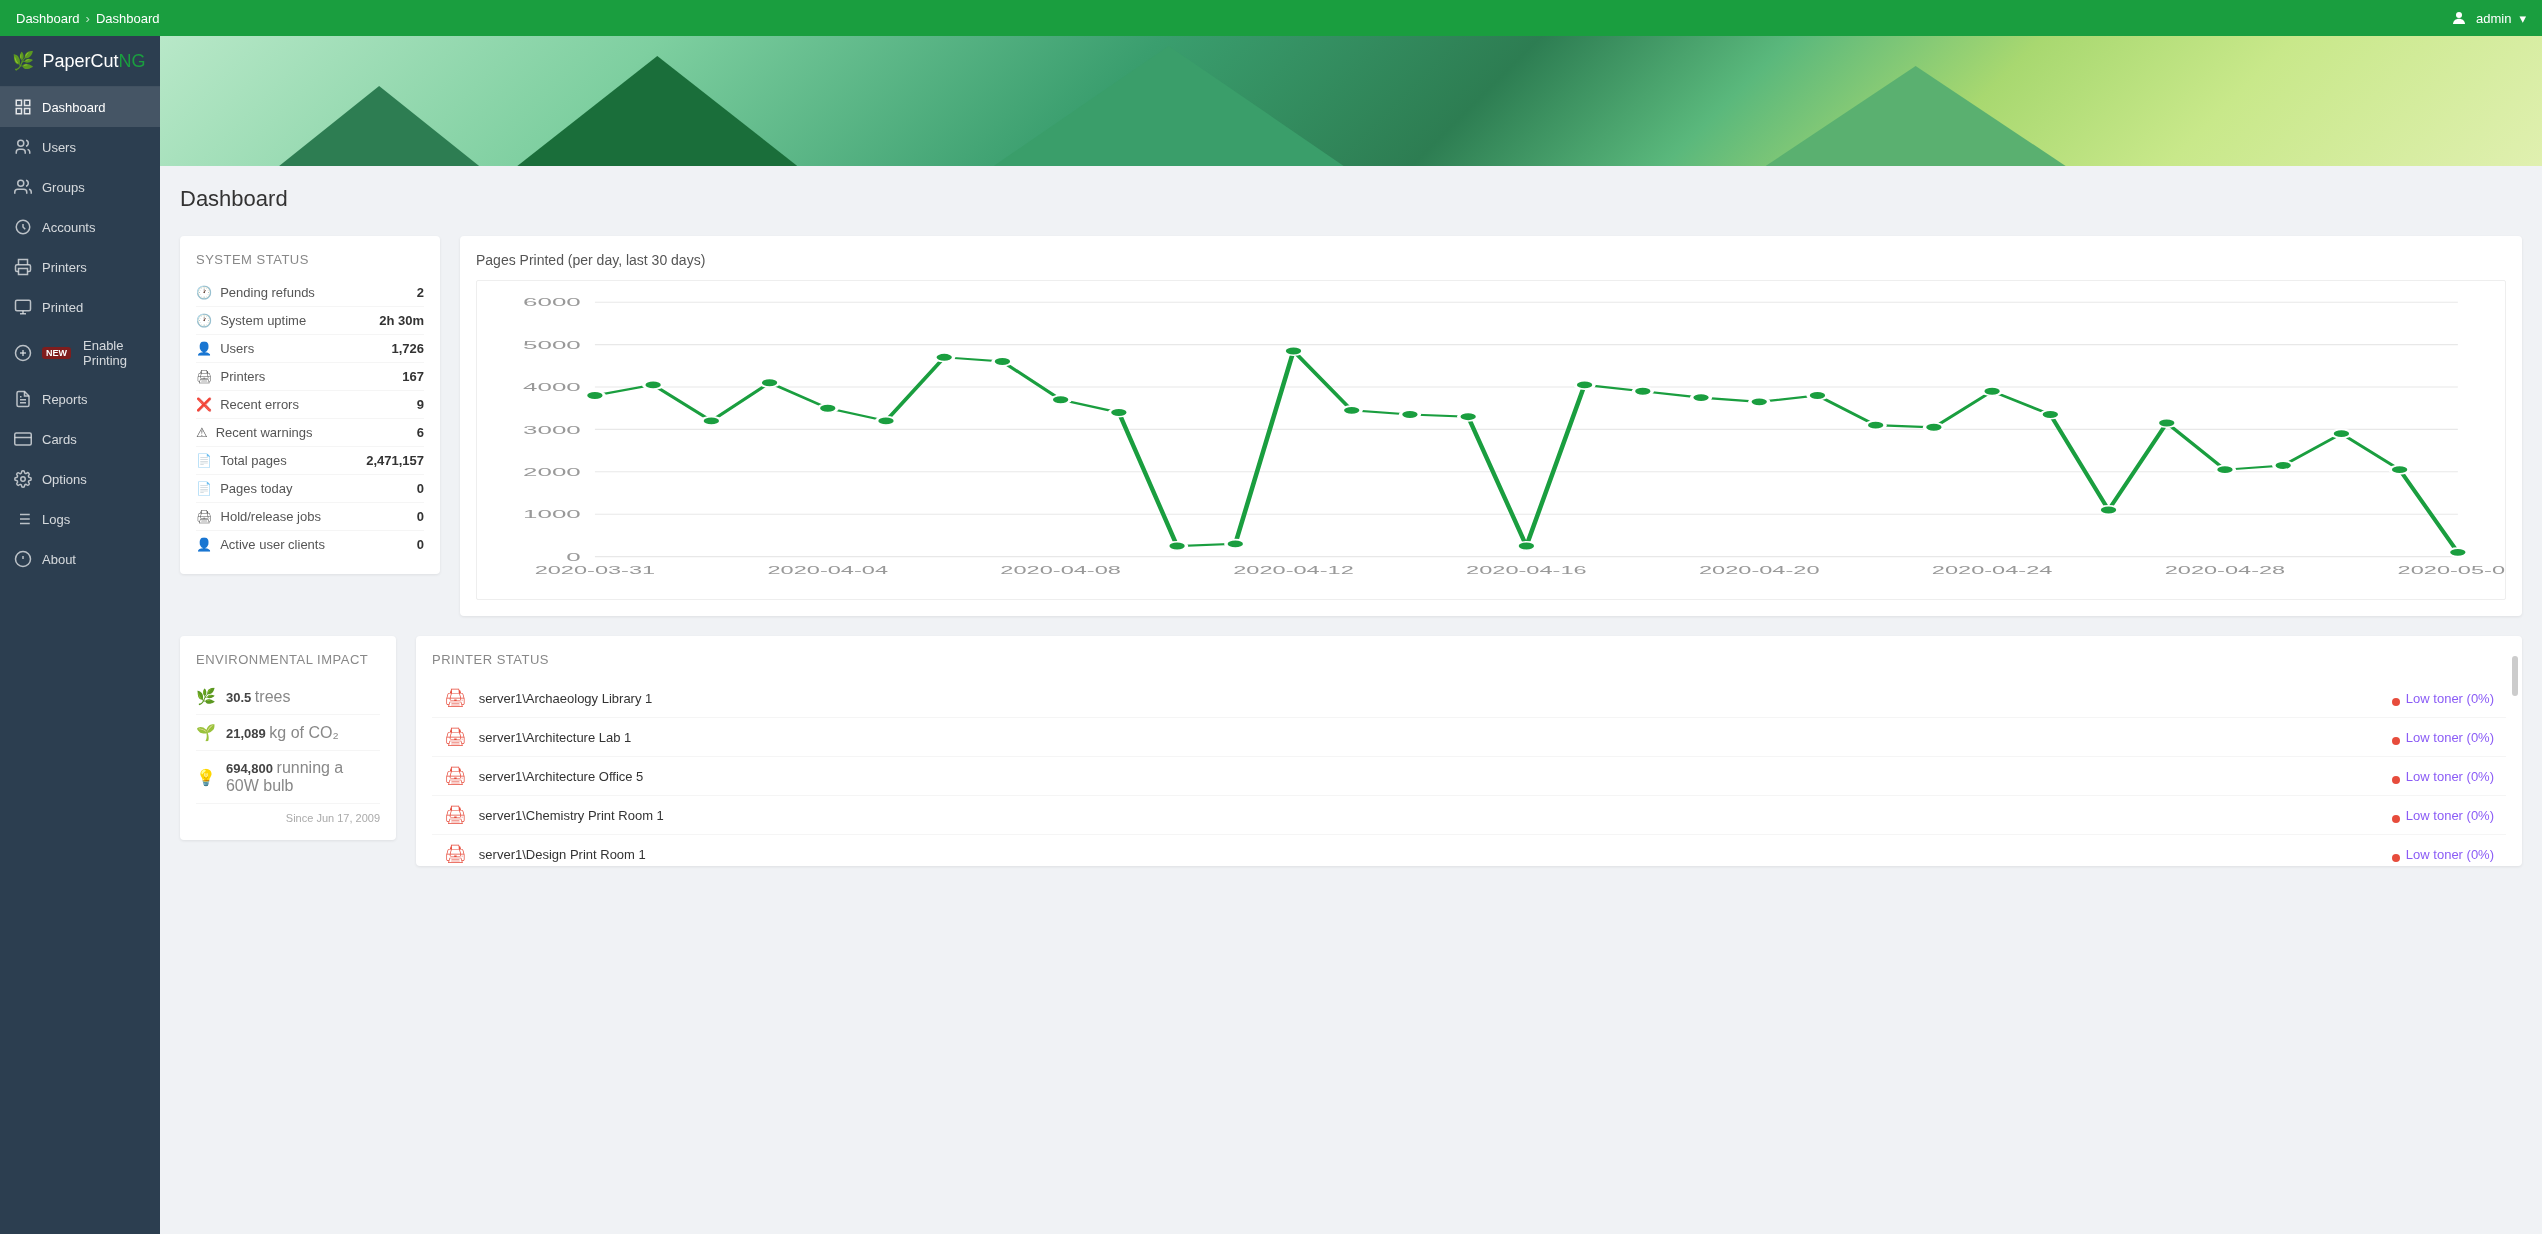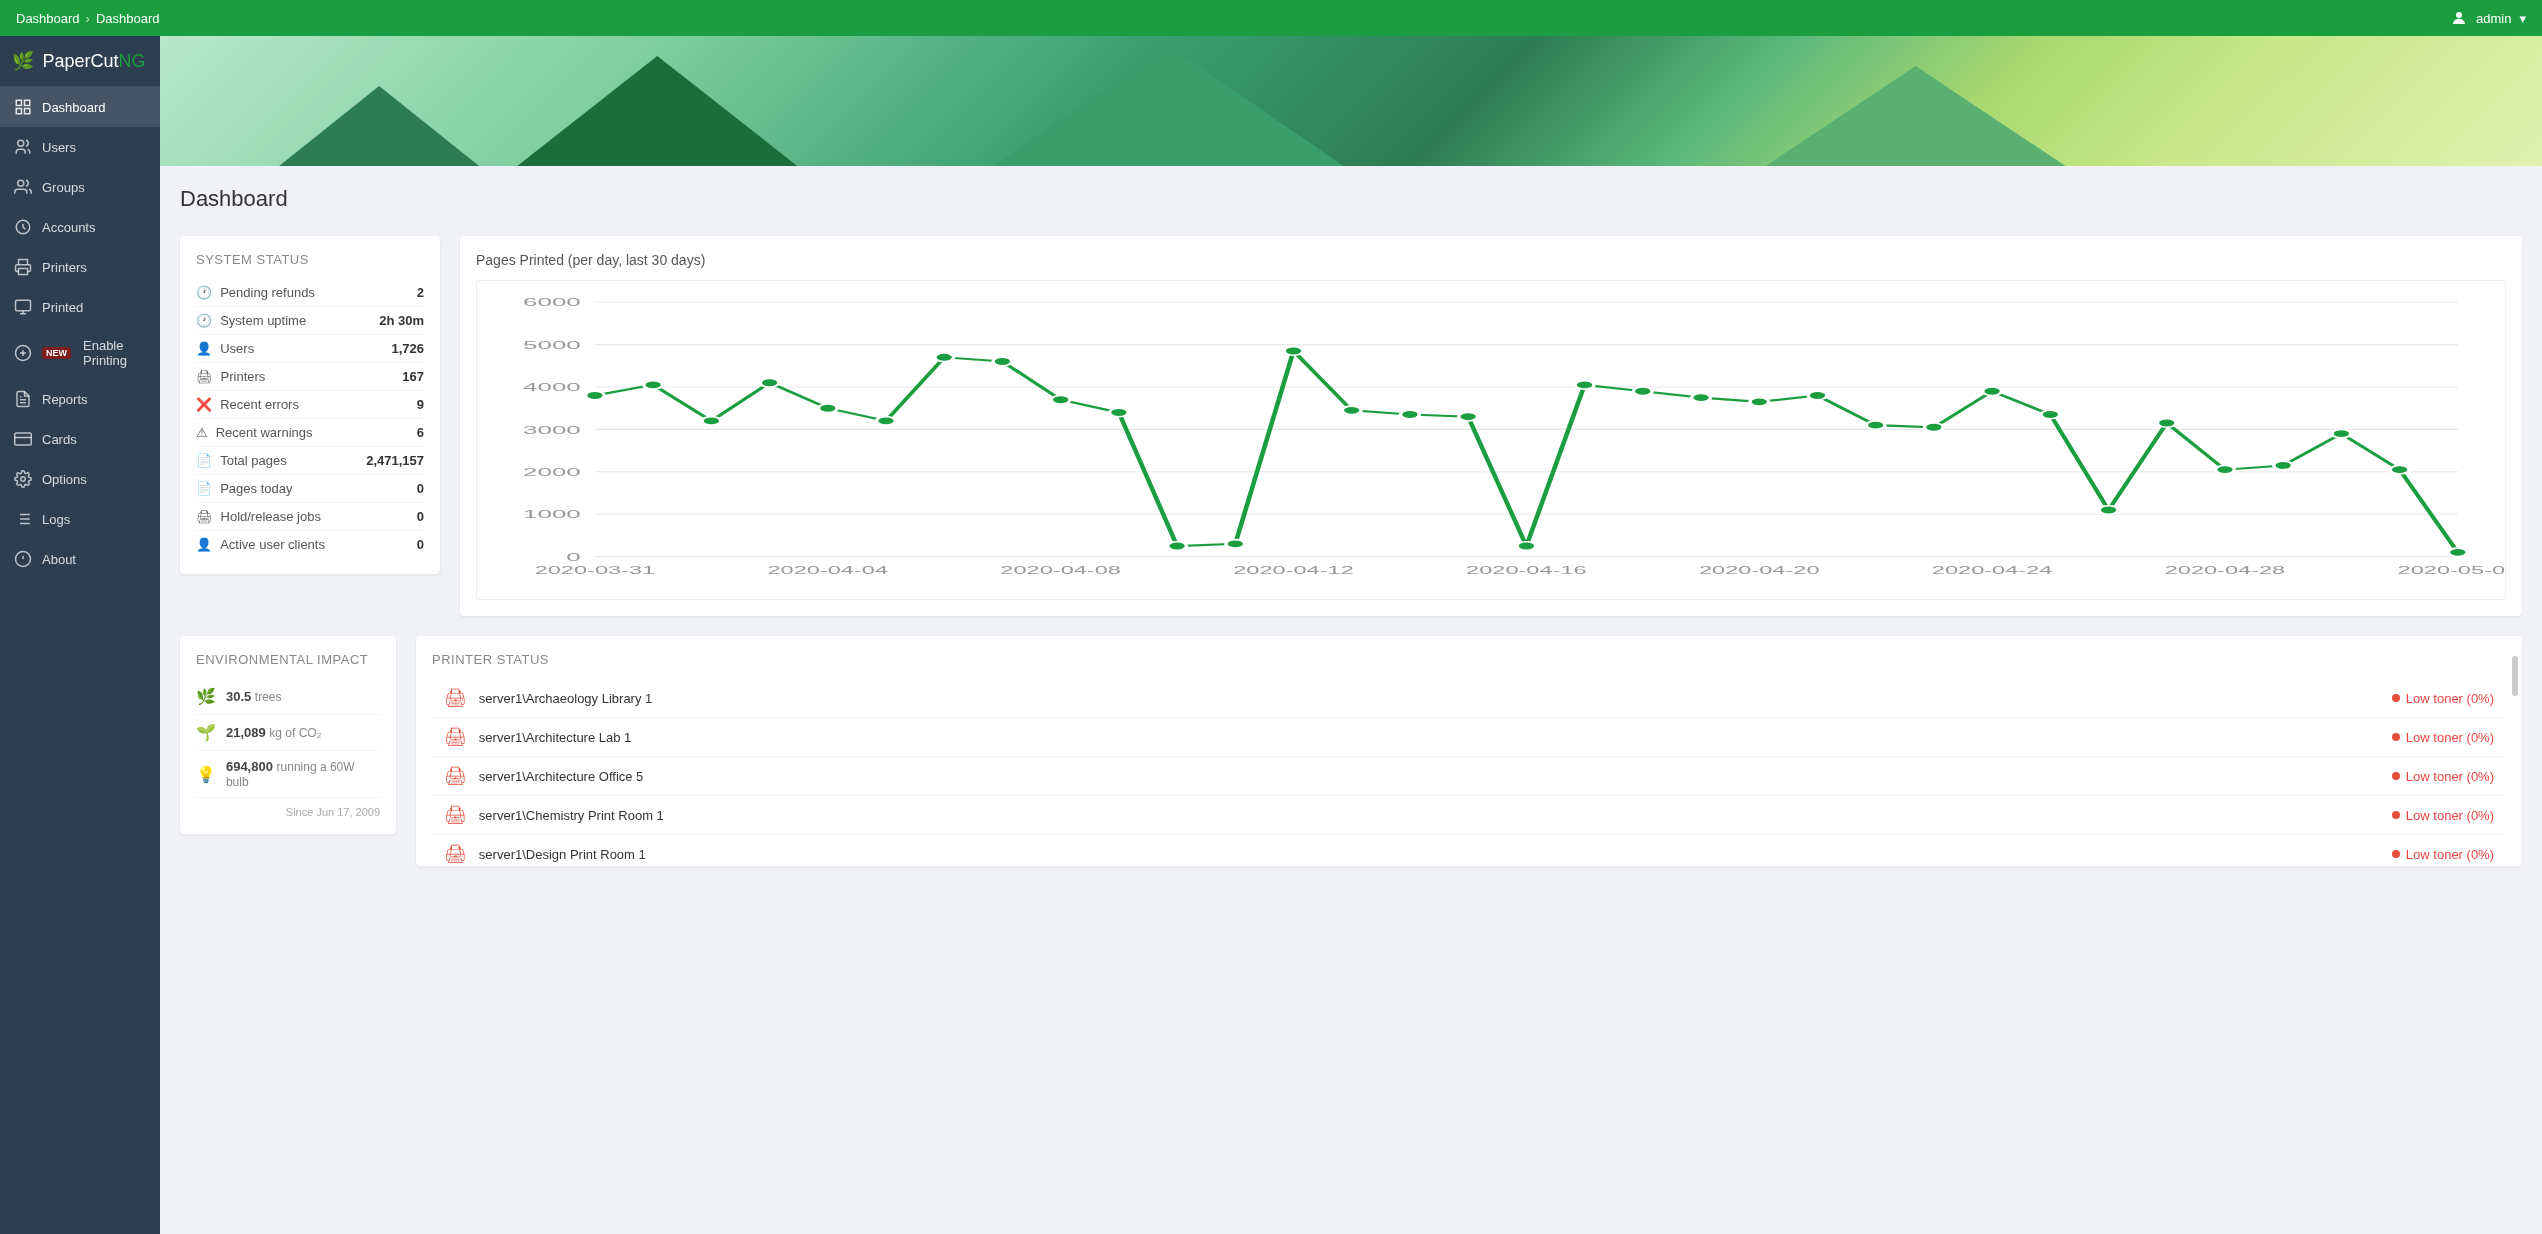--- a/index.html
+++ b/index.html
@@ -182,35 +182,35 @@
     
     .chart-panel { flex: 1; }
     .chart-title { font-size: 14px; color: #555; margin-bottom: 12px; }
     .chart-area { position: relative; height: 320px; background: white; border: 1px solid #eee; border-radius: 2px; }
 
     
     .env-panel { width: 216px; flex-shrink: 0; }
     .env-item { display: flex; align-items: center; gap: 10px; padding: 8px 0; border-bottom: 1px solid #f5f5f5; font-size: 13px; color: #444; }
     .env-item:last-child { border-bottom: none; }
     .env-icon { font-size: 16px; }
-    .env-unit { color: #888; font-weight: 400; font-size: 12px; }
+    .env-unit { color: #888; font-weight: 400; font-size: 16px; }
     .env-since { text-align: right; font-size: 11px; color: #aaa; margin-top: 8px; }
 
     
     .printer-panel { flex: 1; }
     .printer-row {
       display: flex;
       align-items: center;
       padding: 8px 12px;
       border-bottom: 1px solid #f5f5f5;
       font-size: 13px;
     }
     .printer-row:last-child { border-bottom: none; }
     .printer-name { flex: 1; color: #333; }
-    .printer-status { display: flex; align-items: center; gap: 6px; color: #ef4444; }
+    .printer-status { display: flex; align-items: flex-end; gap: 6px; color: #8b5cf6; }
     .dot-red { width: 8px; height: 8px; border-radius: 50%; background: #e74c3c; flex-shrink: 0; }
 
     
     svg.line-chart { width: 100%; height: 100%; }
 
     .scrollbar-handle { position: absolute; right: 4px; top: 20px; width: 6px; height: 40px; background: #ccc; border-radius: 3px; }
   </style>
 </head>
 <body>
 

